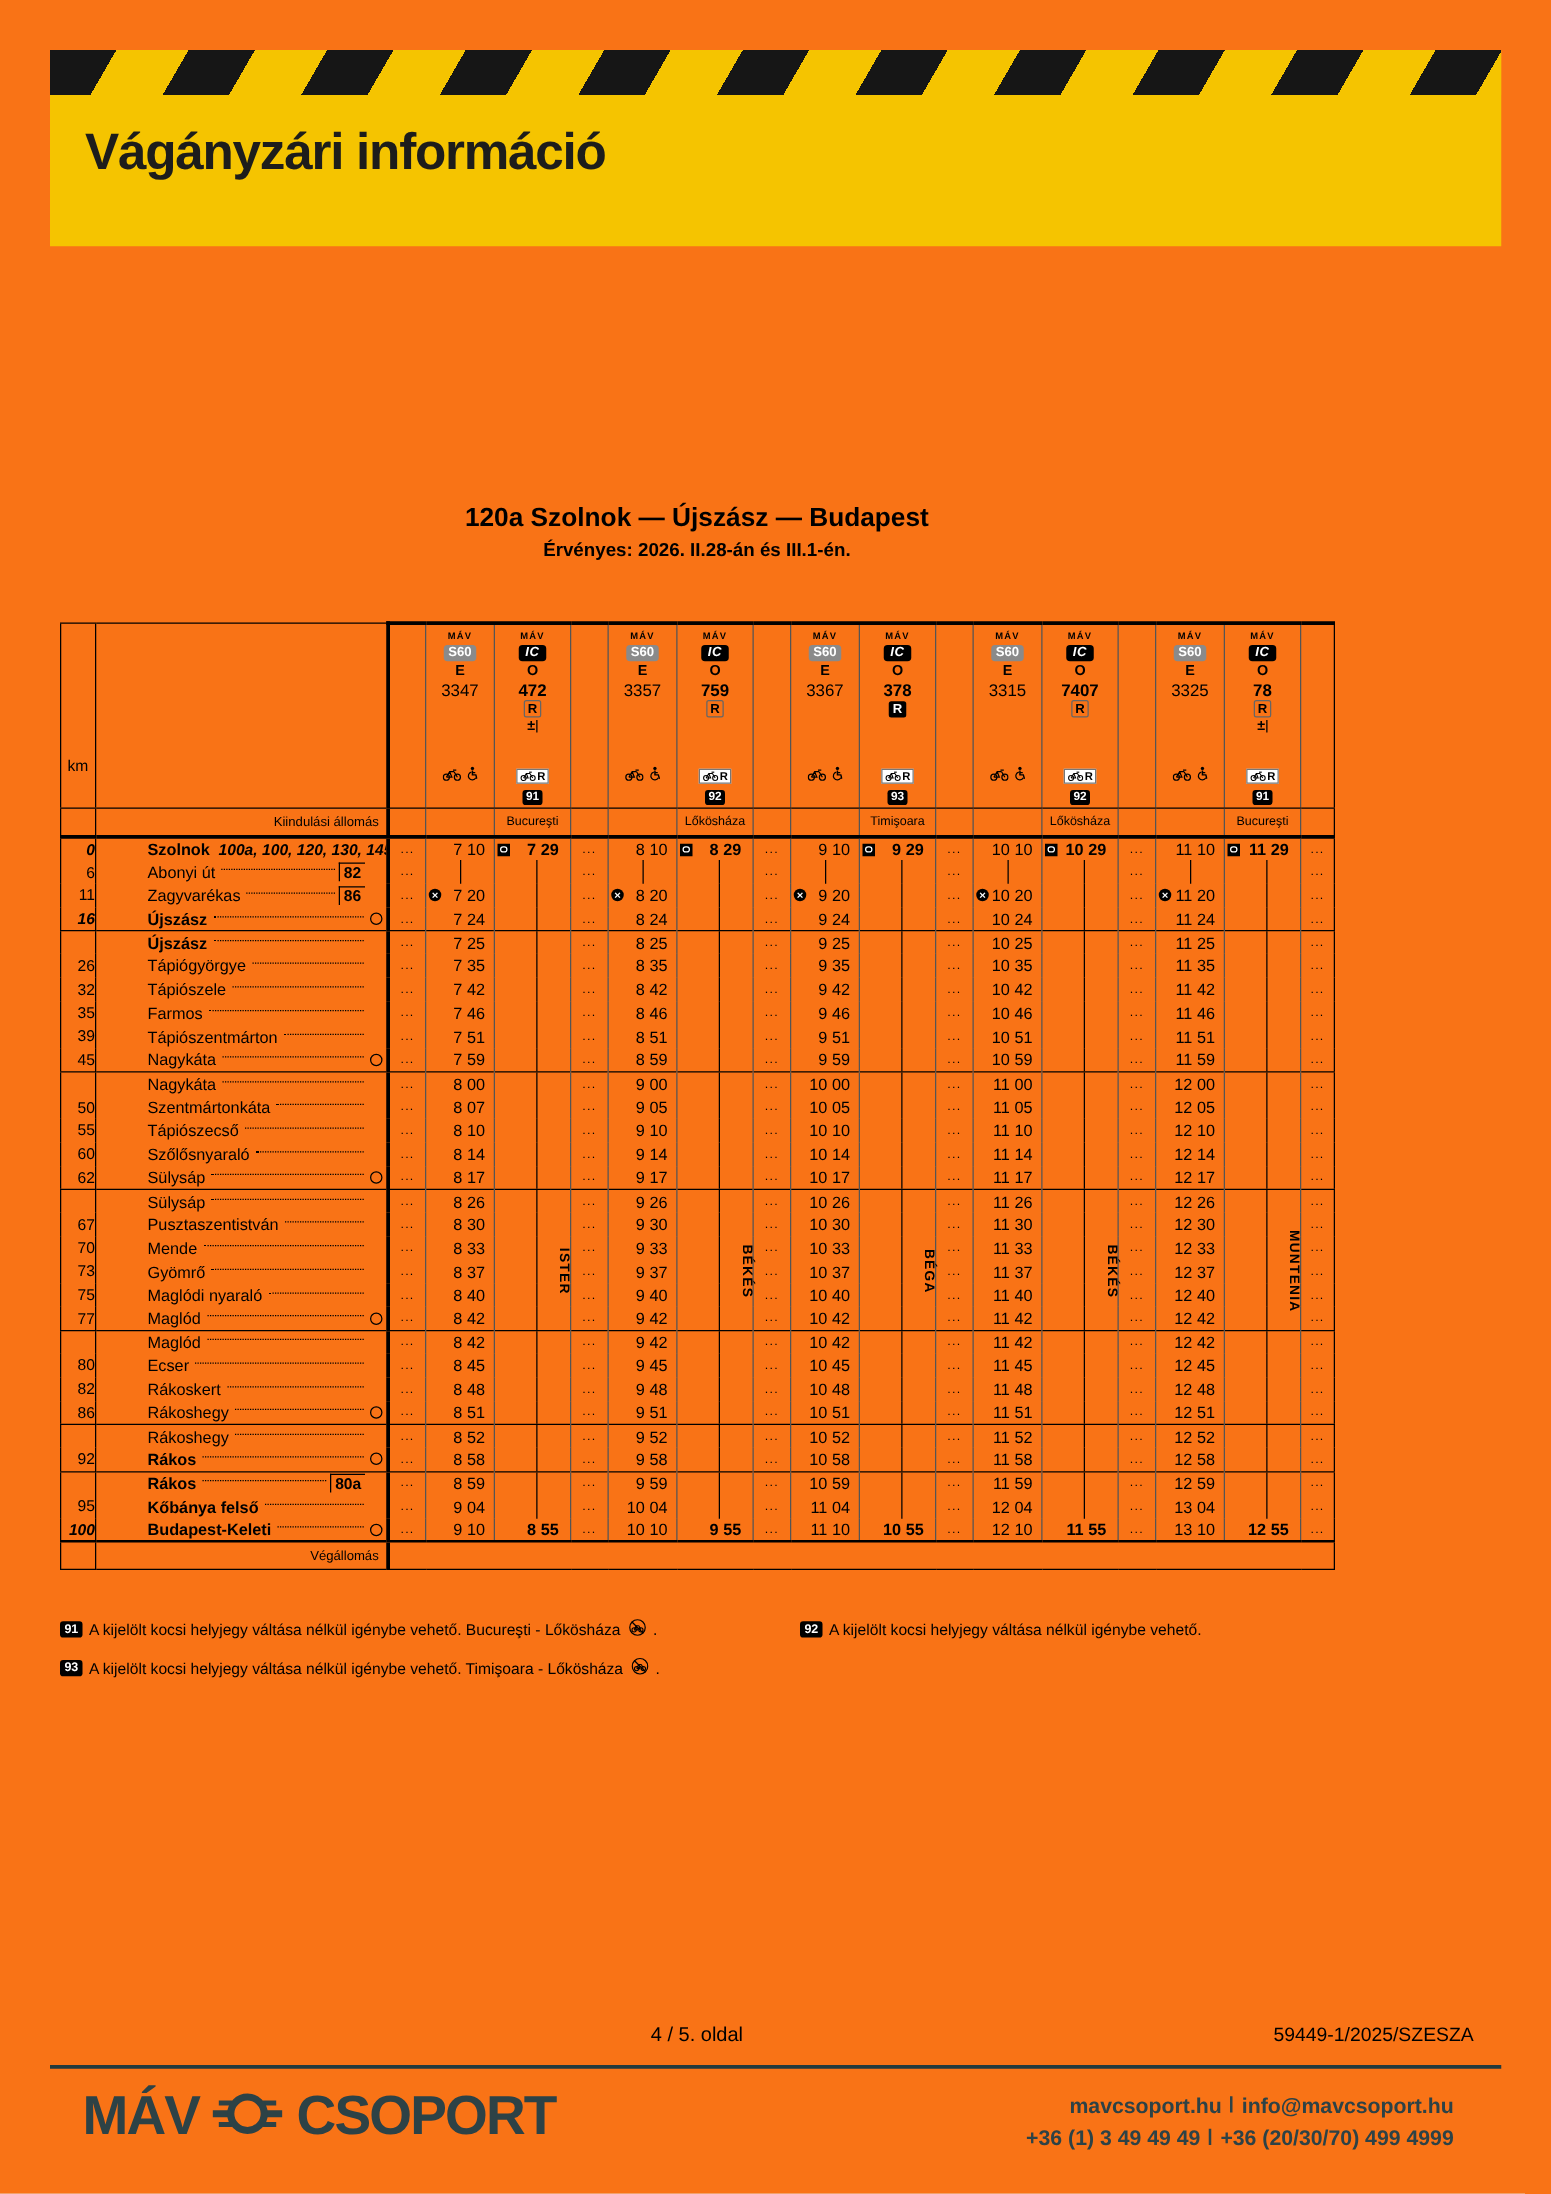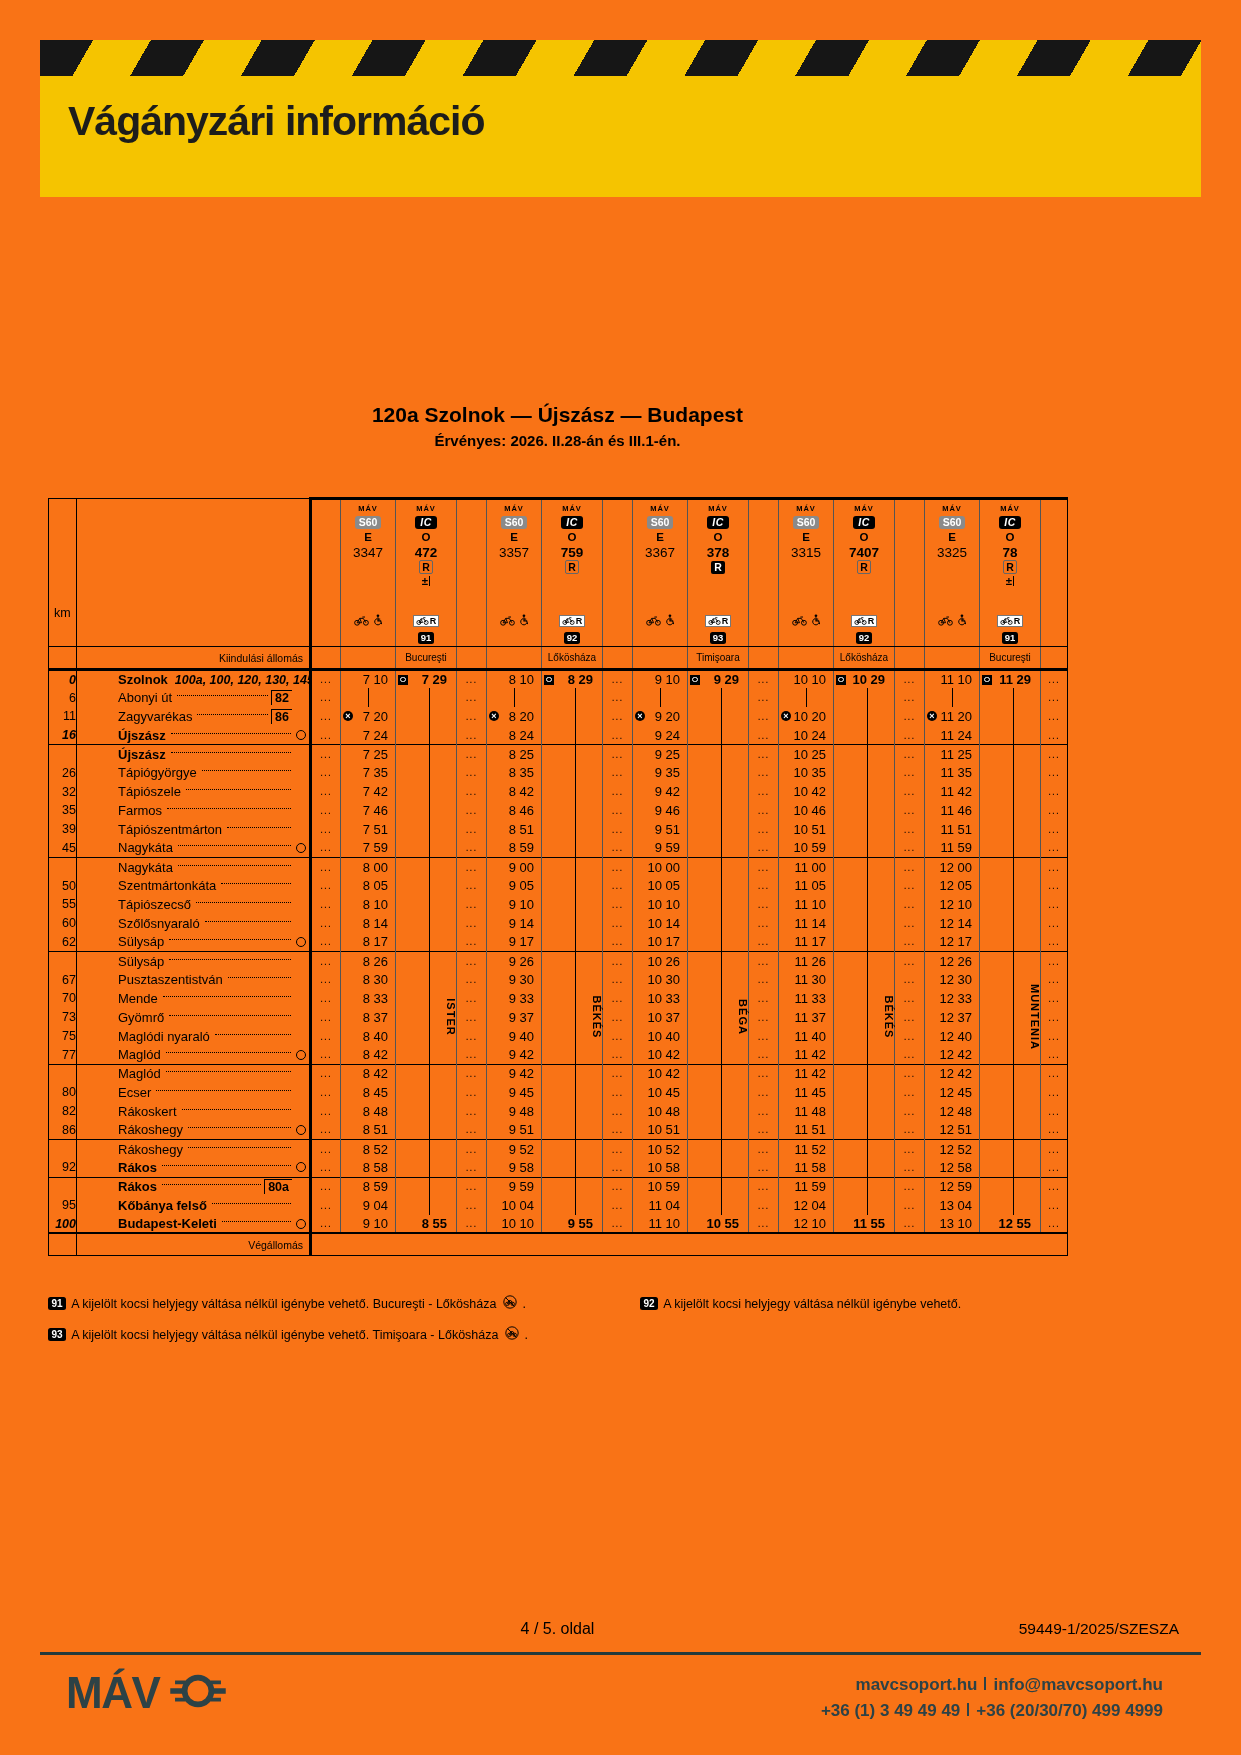--- a/index.html
+++ b/index.html
@@ -873,21 +873,21 @@
           <tr class="st">
             <td class="km">50</td>
             <td class="stn cl-st">
               <div class="strow">
                 <span class="sname">Szentmártonkáta</span>
                 <span class="leader"></span>
                 <span class="circ"></span>
               </div>
             </td>
             <td class="dots cl-thick">...</td>
-            <td class="t cl"><span class="time">8 05</span></td>
+            <td class="t cl"><span class="time">8 07</span></td>
             <td class="t ic cl">
               <div class="vline"></div>
             </td>
             <td class="dots cl">...</td>
             <td class="t cl"><span class="time">9 05</span></td>
             <td class="t ic cl">
               <div class="vline"></div>
             </td>
             <td class="dots cl">...</td>
             <td class="t cl"><span class="time">10 05</span></td>
@@ -1627,20 +1627,21 @@
     <span class="ltxt">MÁV</span>
     <span>
       <svg width="58" height="44" viewBox="0 0 60 46">
         <g fill="none" stroke="#2D4246">
           <path d="M1 23 H18 M42 23 H59" stroke-width="6"></path>
           <path d="M6 14 H17 M43 14 H54 M6 32 H17 M43 32 H54" stroke-width="4"></path>
           <circle cx="30" cy="23" r="14" stroke-width="6"></circle>
         </g>
       </svg>
     </span>
+    <span class="ltxt">CSOPORT</span>
   </div>
   <div class="contacts">
     <div>
       <span>mavcsoport.hu</span><span class="bar"></span><span>info@mavcsoport.hu</span>
     </div>
     <div>
       <span>+36 (1) 3 49 49 49</span><span class="bar"></span><span>+36 (20/30/70) 499 4999</span>
     </div>
   </div>
 

